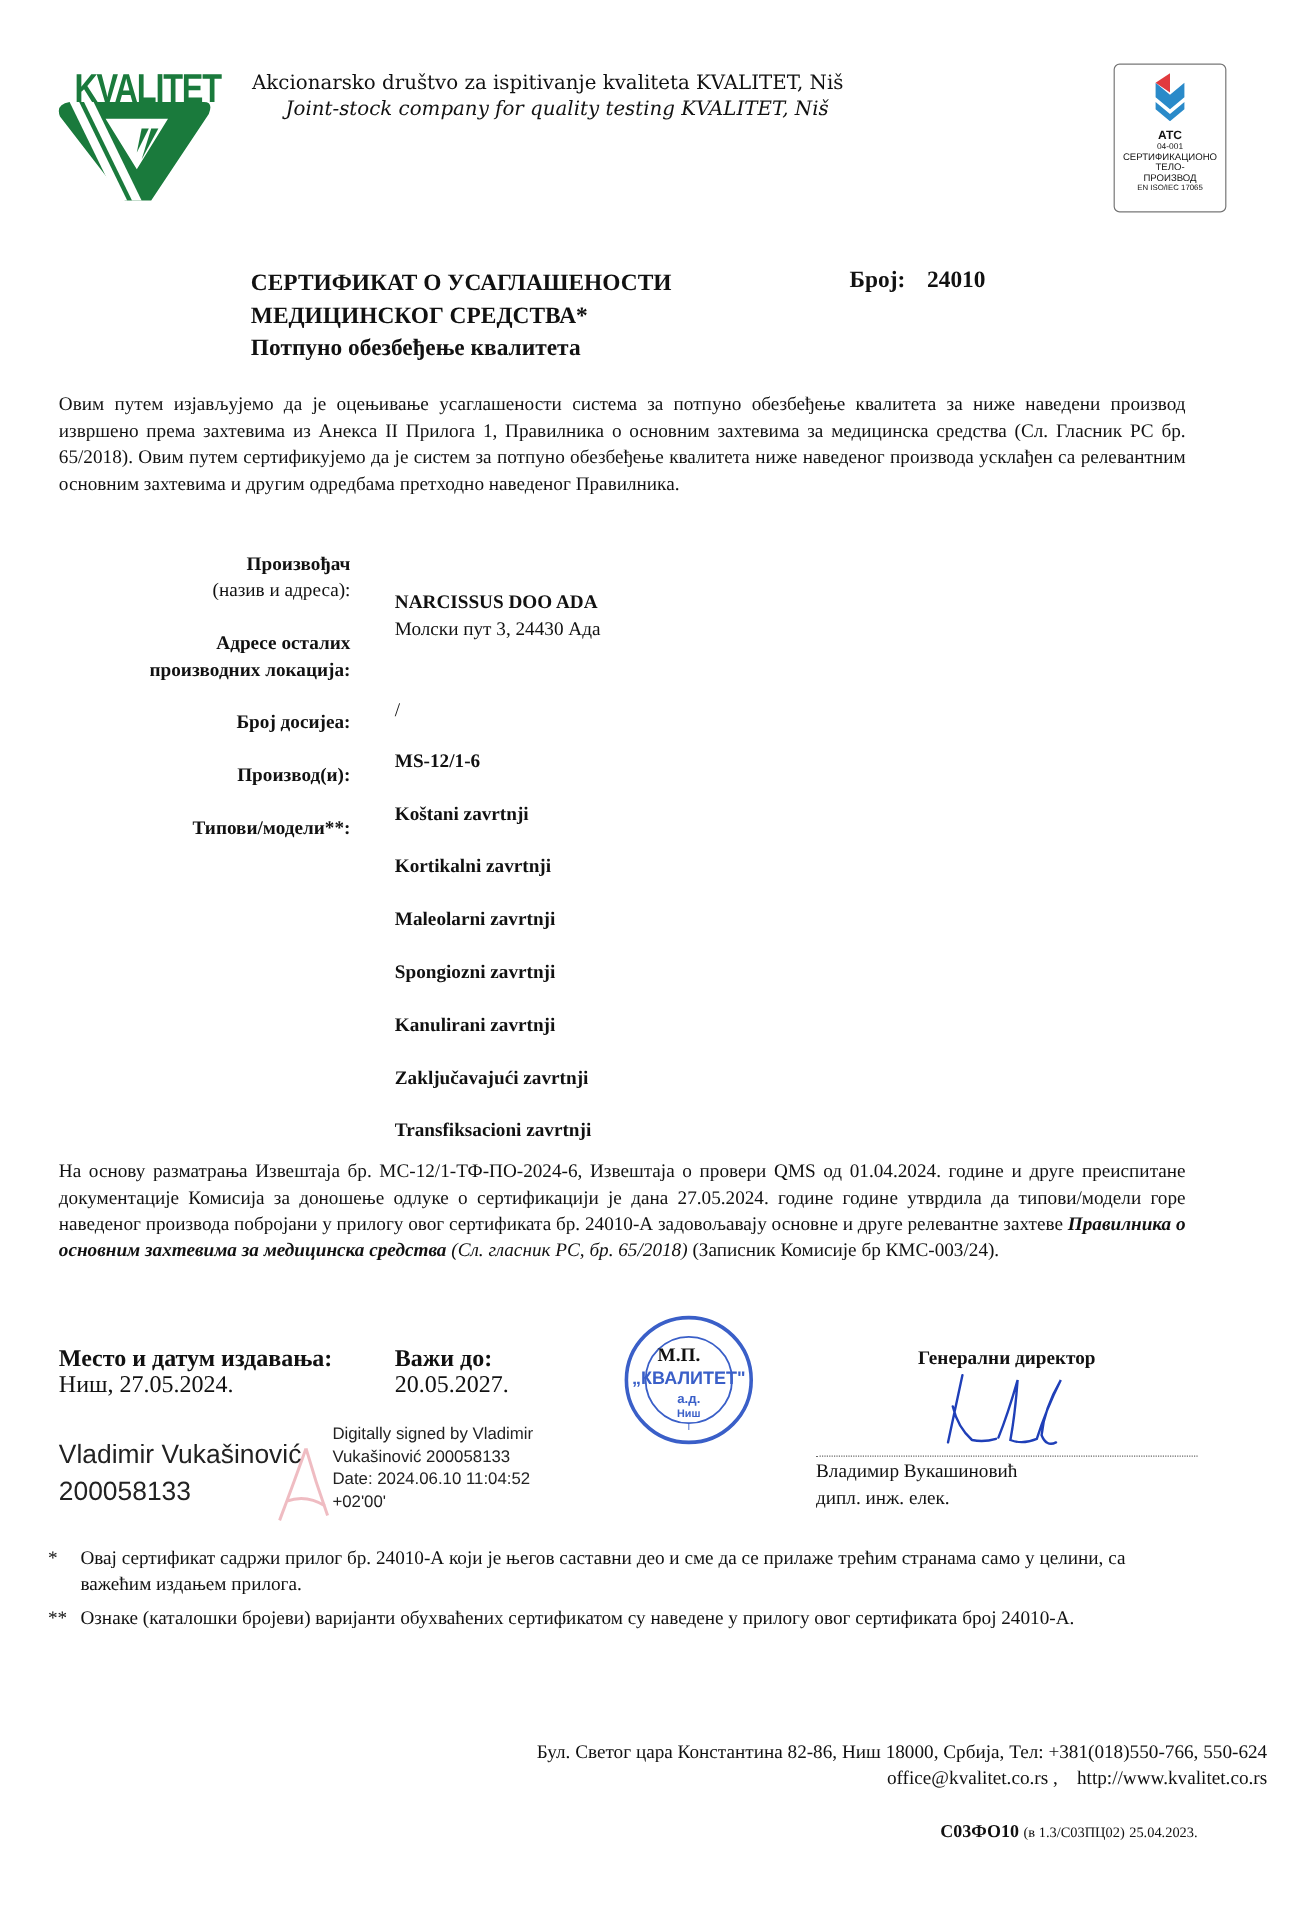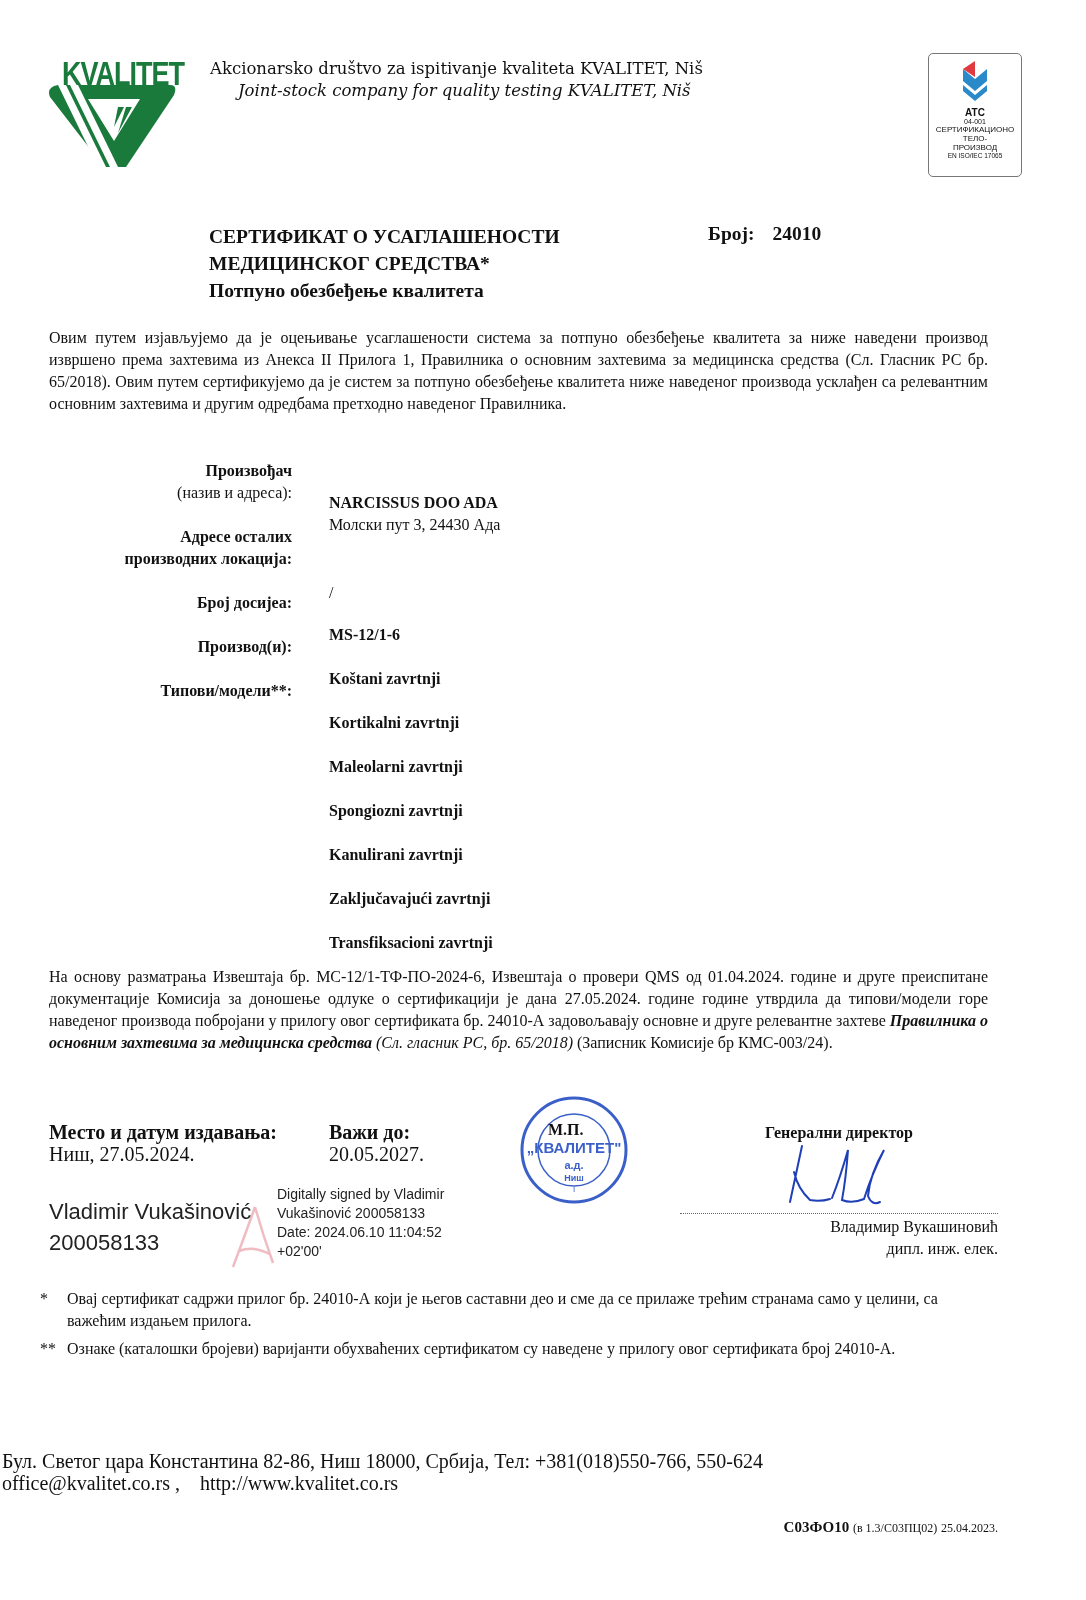--- a/index.html
+++ b/index.html
@@ -48,31 +48,31 @@
   .issue-l { font-size: 20px; line-height: 22px; font-family: "Liberation Serif", serif; white-space: nowrap; }
   .issue-l .h { font-weight: bold; }
   .digi-name { left: 49px; top: 1196px; font-family: "Liberation Sans", sans-serif; font-size: 22px; line-height: 31px; color: #222; }
   .digi-info { left: 277px; top: 1185px; font-family: "Liberation Sans", sans-serif; font-size: 14px; line-height: 19px; color: #222; }
   .stamp { left: 514px; top: 1095px; width: 120px; height: 110px; }
   .mp { left: 548px; top: 1121px; font-weight: bold; font-size: 16px; font-family: "Liberation Serif", serif; }
   .director { left: 680px; top: 1122px; width: 318px; text-align: center; font-size: 16px; line-height: 22px;
               font-family: "Liberation Serif", serif; }
   .director .h { font-weight: bold; }
   .sig-line { left: 680px; top: 1213px; width: 318px; border-top: 1px dotted #666; }
-  .dir-name { left: 680px; top: 1216px; width: 318px; text-align: right; font-size: 16px; line-height: 22px;
+  .dir-name { left: 680px; top: 1216px; width: 318px; text-align: left; font-size: 16px; line-height: 22px;
               font-family: "Liberation Serif", serif; }
   .signature { left: 780px; top: 1144px; width: 110px; height: 62px; }
 
   
   .fn { left: 40px; width: 960px; font-size: 16px; line-height: 22px; font-family: "Liberation Serif", serif; }
   .fn .mark { position: absolute; left: 0; width: 24px; }
   .fn .txt { margin-left: 27px; }
 
   
-  .footer { left: 2px; width: 1040px; text-align: left; font-size: 20px; line-height: 22px; font-family: "Liberation Serif", serif; }
+  .footer { left: 16px; width: 1040px; text-align: right; font-size: 16px; line-height: 22px; font-family: "Liberation Serif", serif; }
   .code { right: 88px; top: 1519px; font-size: 15px; font-family: "Liberation Serif", serif; white-space: nowrap; }
   .code .b { font-weight: bold; }
   .code .s { font-size: 12px; }
 </style>
 </head>
 <body>
 
 <div class="abs logo">
   <div class="logo-text">KVALITET</div>
   <svg width="130" height="120" style="position:absolute;left:0;top:0" viewBox="0 0 130 120">

